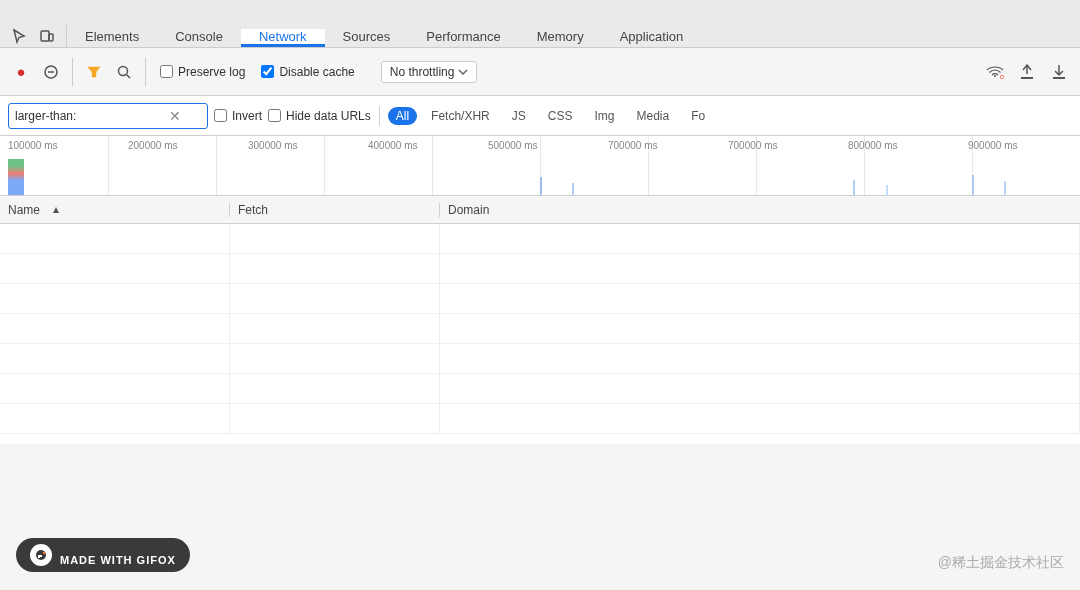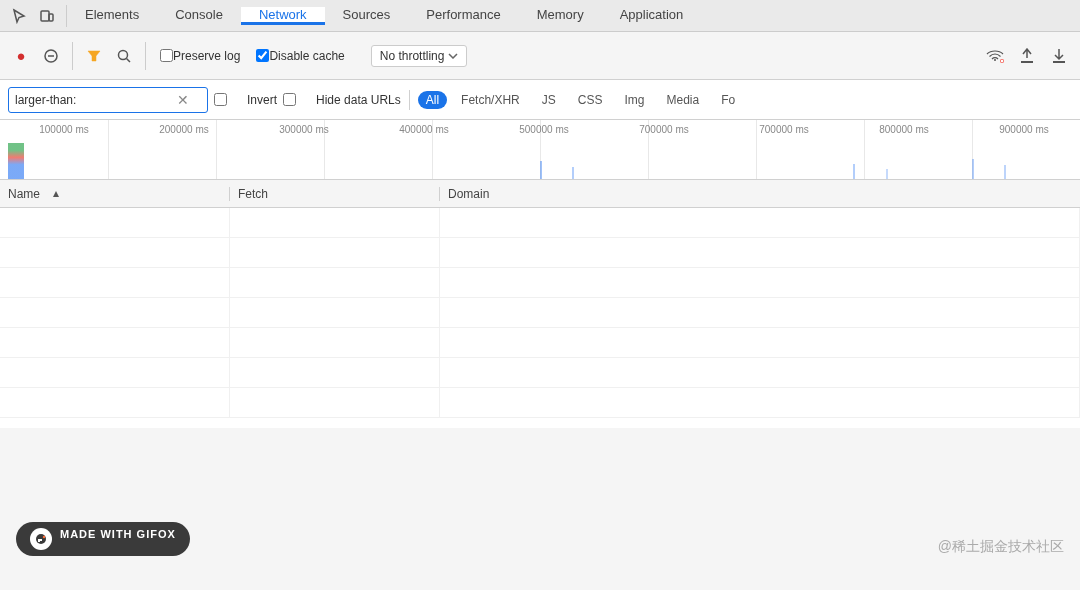--- a/index.html
+++ b/index.html
@@ -9,24 +9,24 @@
       background: #f5f5f5;
       color: #333;
       width: 1080px;
       height: 590px;
       overflow: hidden;
     }
 
     
     .tab-bar {
       display: flex;
-      align-items: center;
+      align-items: flex-end;
       background: #eaeaea;
       border-bottom: 1px solid #ccc;
-      height: 32px;
+      height: 48px;
       user-select: none;
     }
     .tab-bar-left {
       display: flex;
       align-items: center;
       padding: 0 8px;
       gap: 6px;
       border-right: 1px solid #ccc;
     }
     .icon-btn {
@@ -89,20 +89,21 @@
     .toolbar-btn.red { color: #d32f2f; }
     .toolbar-sep {
       width: 1px;
       height: 28px;
       background: #ccc;
       margin: 0 4px;
     }
     .toolbar-checkbox-group {
       display: flex;
       align-items: center;
+      gap: 5px;
       padding: 0 6px;
       font-size: 12px;
       color: #333;
       cursor: pointer;
     }
     .toolbar-checkbox-group input[type="checkbox"] {
       width: 13px;
       height: 13px;
       cursor: pointer;
     }
@@ -137,41 +138,41 @@
       gap: 6px;
     }
     .search-input-wrap {
       display: flex;
       align-items: center;
       border: 1px solid #1a73e8;
       border-radius: 3px;
       background: #fff;
       padding: 2px 6px;
       height: 26px;
-      gap: 12px;
+      gap: 4px;
       min-width: 200px;
     }
     .search-input-wrap input {
       border: none;
       outline: none;
       font-size: 12px;
       width: 150px;
       color: #333;
       background: transparent;
     }
     .clear-btn {
       cursor: pointer;
       color: #888;
       font-size: 14px;
       line-height: 1;
     }
     .filter-checkbox-group {
       display: flex;
       align-items: center;
-      gap: 20px;
+      gap: 5px;
       font-size: 12px;
       color: #333;
       cursor: pointer;
     }
     .filter-checkbox-group input { cursor: pointer; }
     .filter-sep {
       width: 1px;
       height: 20px;
       background: #d0d0d0;
       margin: 0 2px;
@@ -201,21 +202,20 @@
       position: relative;
     }
     .timeline-labels {
       display: flex;
       width: 100%;
       padding-top: 4px;
       padding-left: 8px;
       gap: 8px;
       position: absolute;
       top: 0;
-      text-align: center;
     }
     .timeline-label {
       font-size: 10px;
       color: #888;
       flex: 1;
       white-space: nowrap;
     }
     .waterfall-line {
       position: absolute;
       top: 0;
@@ -278,21 +278,21 @@
       font-size: 14px;
       color: #aaa;
     }
 
     
     .gifox-badge {
       position: absolute;
       bottom: 18px;
       left: 16px;
       display: flex;
-      align-items: flex-start;
+      align-items: flex-end;
       gap: 8px;
       background: #3a3a3a;
       color: #fff;
       border-radius: 20px;
       padding: 6px 14px;
       font-size: 11px;
       font-weight: 700;
       letter-spacing: 1px;
     }
     .gifox-logo {

